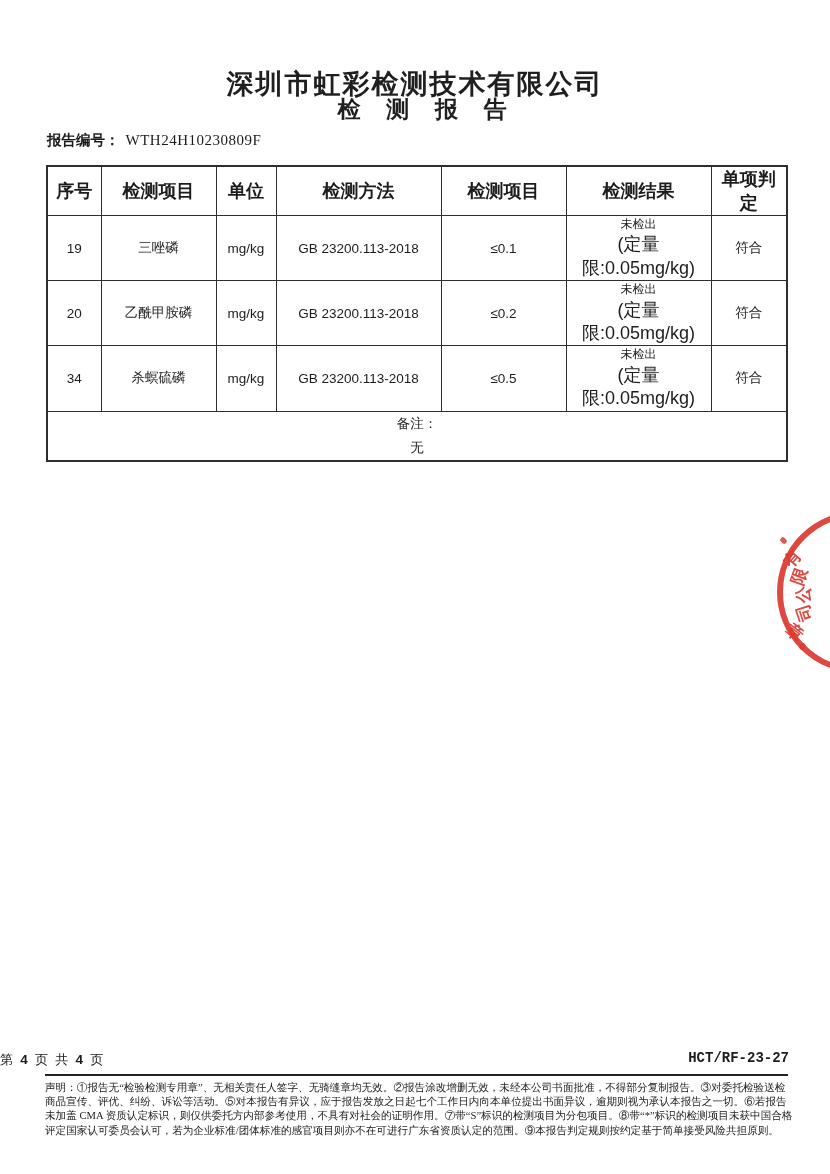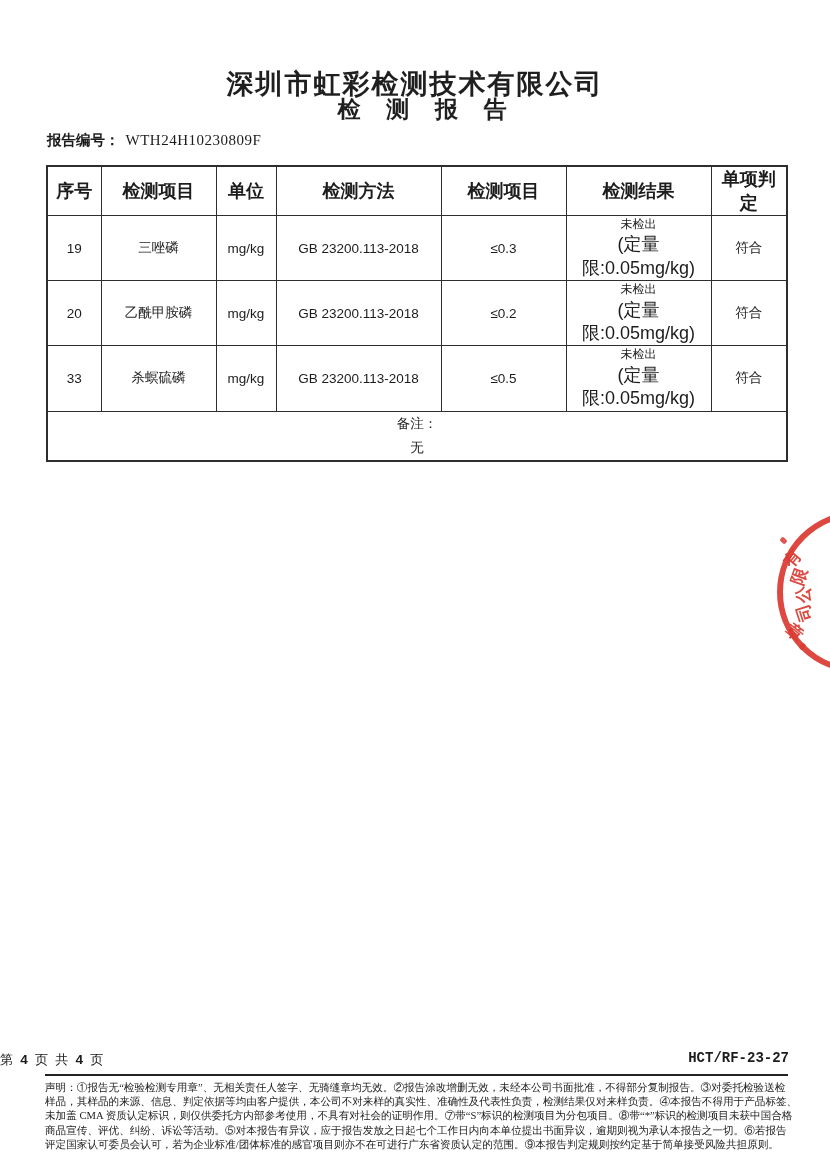--- a/index.html
+++ b/index.html
@@ -129,41 +129,41 @@
       <th>检测方法</th>
       <th>检测项目</th>
       <th>检测结果</th>
       <th>单项判定</th>
     </tr>
     <tr>
       <td class="cell-sans">19</td>
       <td>三唑磷</td>
       <td class="cell-sans">mg/kg</td>
       <td class="cell-sans">GB 23200.113-2018</td>
-      <td class="cell-sans">≤0.3</td>
+      <td class="cell-sans">≤0.1</td>
       <td>
         <div class="res-l1">未检出</div>
         <div class="res-l2">(定量限:0.05mg/kg)</div>
       </td>
       <td>符合</td>
     </tr>
     <tr>
       <td class="cell-sans">20</td>
       <td>乙酰甲胺磷</td>
       <td class="cell-sans">mg/kg</td>
       <td class="cell-sans">GB 23200.113-2018</td>
       <td class="cell-sans">≤0.2</td>
       <td>
         <div class="res-l1">未检出</div>
         <div class="res-l2">(定量限:0.05mg/kg)</div>
       </td>
       <td>符合</td>
     </tr>
     <tr>
-      <td class="cell-sans">33</td>
+      <td class="cell-sans">34</td>
       <td>杀螟硫磷</td>
       <td class="cell-sans">mg/kg</td>
       <td class="cell-sans">GB 23200.113-2018</td>
       <td class="cell-sans">≤0.5</td>
       <td>
         <div class="res-l1">未检出</div>
         <div class="res-l2">(定量限:0.05mg/kg)</div>
       </td>
       <td>符合</td>
     </tr>
@@ -194,19 +194,18 @@
     <span>页 共</span>
     <b>4</b>
     <span>页</span>
   </div>
   <div class="doc-code">HCT/RF-23-27</div>
 
   <div class="footer-rule"></div>
 
   <div class="statement">
     <div>声明：①报告无“检验检测专用章”、无相关责任人签字、无骑缝章均无效。②报告涂改增删无效，未经本公司书面批准，不得部分复制报告。③对委托检验送检</div>
-    <div>样品，其样品的来源、信息、判定依据等均由客户提供，本公司不对来样的真实性、准确性及代表性负责，检测结果仅对来样负责。④本报告不得用于产品标签、</div>
+    <div>商品宣传、评优、纠纷、诉讼等活动。⑤对本报告有异议，应于报告发放之日起七个工作日内向本单位提出书面异议，逾期则视为承认本报告之一切。⑥若报告</div>
     <div>未加盖 CMA 资质认定标识，则仅供委托方内部参考使用，不具有对社会的证明作用。⑦带“S”标识的检测项目为分包项目。⑧带“*”标识的检测项目未获中国合格</div>
-    <div>商品宣传、评优、纠纷、诉讼等活动。⑤对本报告有异议，应于报告发放之日起七个工作日内向本单位提出书面异议，逾期则视为承认本报告之一切。⑥若报告</div>
     <div>评定国家认可委员会认可，若为企业标准/团体标准的感官项目则亦不在可进行广东省资质认定的范围。⑨本报告判定规则按约定基于简单接受风险共担原则。</div>
   </div>
 
 </div>
 
 </body></html>

